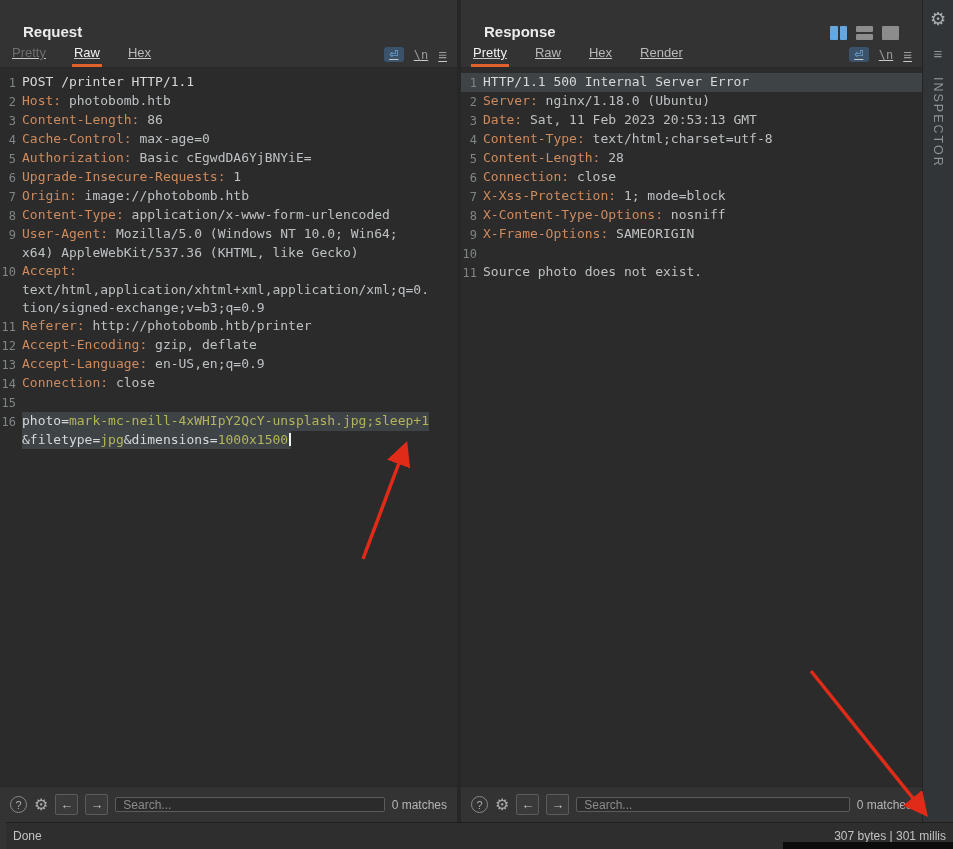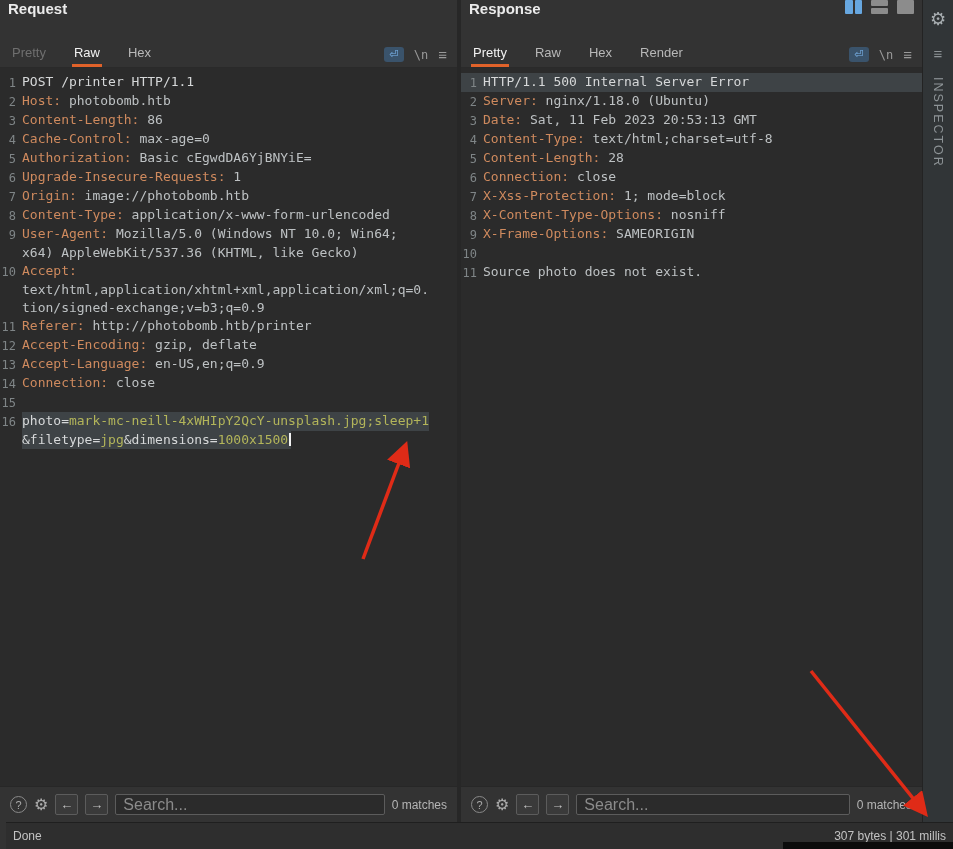--- a/index.html
+++ b/index.html
@@ -21,29 +21,29 @@
     font-family:"Liberation Sans",sans-serif;
     position:relative;
     color:#c9c9c9;
   }
   .panels{position:absolute;left:0;top:0;right:31px;bottom:27px;display:flex;}
   .panel{display:flex;flex-direction:column;background:var(--bg);min-width:0;}
   .panel.request{width:457px;flex:none;}
   .panel.response{flex:1;}
   .divider{width:4px;background:#272727;flex:none;}
 
-  .panel-header{height:40px;display:flex;align-items:flex-start;justify-content:space-between;padding:0 8px;}
+  .panel-header{height:40px;display:flex;align-items:flex-end;justify-content:space-between;padding:0 23px;}
   .panel-title{font-size:15px;font-weight:bold;color:#ebebeb;}
   .view-icons{display:flex;gap:9px;align-items:center;}
   .vicon{width:17px;height:14px;display:flex;gap:2px;border-radius:2px;align-items:stretch;}
   .vicon .bar{flex:1;border-radius:1px;background:#8c8c8c;}
   .vicon.rows{flex-direction:column;}
   .vicon.active .bar{background:#67a7e0;}
 
-  .tabbar{height:28px;display:flex;align-items:flex-end;justify-content:space-between;padding:0 10px;border-bottom:1px solid #2a2a2a;}
+  .tabbar{height:28px;display:flex;align-items:flex-end;justify-content:space-between;padding:0 10px;border-bottom:1px solid #2a2a2a;text-decoration:underline;}
   .tabs{display:flex;gap:24px;}
   .tab{font-size:13px;color:#b8b8b8;padding:4px 2px 7px;position:relative;cursor:default;}
   .tab.selected{color:#f2f2f2;}
   .tab.selected::after{content:"";position:absolute;left:0;right:0;bottom:0;height:3px;background:var(--orange);}
   .tab.disabled{color:#6f6f6f;}
   .tab-icons{display:flex;gap:10px;align-items:center;padding-bottom:5px;}
   .wrap-icon{width:20px;height:15px;border-radius:3px;background:#3a536b;color:#7db8f0;
     font-size:11px;display:flex;align-items:center;justify-content:center;cursor:pointer;}
   .nl-icon{color:#9a9a9a;font-family:"DejaVu Sans Mono",monospace;font-size:12px;cursor:pointer;}
   .menu-icon{color:#9a9a9a;font-size:15px;cursor:pointer;line-height:1;}
@@ -61,22 +61,22 @@
   .t-m{color:var(--param);}
   .cursor{display:inline-block;width:2px;height:13px;background:#f2f2f2;vertical-align:-2px;margin-left:1px;}
 
   .searchbar{height:36px;flex:none;display:flex;align-items:center;gap:7px;padding:0 10px;
     border-top:1px solid #272727;background:var(--bg);}
   .sb-help{width:17px;height:17px;flex:none;border:1px solid #8a8a8a;border-radius:50%;color:#ababab;
     font-size:11px;display:flex;align-items:center;justify-content:center;cursor:pointer;}
   .sb-gear{color:#ababab;font-size:16px;line-height:1;cursor:pointer;}
   .sb-btn{width:23px;height:21px;flex:none;border:1px solid #5c5c5c;background:#3a3a3a;color:#c4c4c4;
     display:flex;align-items:center;justify-content:center;font-size:13px;border-radius:2px;cursor:pointer;}
-  .sb-input{flex:1;height:21px;background:#2b2b2b;border:1px solid #5c5c5c;color:#cfcfcf;
-    font-size:16px;padding:0 7px;border-radius:2px;font-family:"Liberation Sans",sans-serif;min-width:0;}
+  .sb-input{flex:1;height:15px;background:#2b2b2b;border:1px solid #5c5c5c;color:#cfcfcf;
+    font-size:12px;padding:0 7px;border-radius:2px;font-family:"Liberation Sans",sans-serif;min-width:0;}
   .sb-input::placeholder{color:#8b8b8b;}
   .sb-matches{color:#b5b5b5;font-size:12px;white-space:nowrap;}
 
   .inspector{position:absolute;right:0;top:0;width:31px;bottom:27px;background:#313537;
     border-left:1px solid #232323;display:flex;flex-direction:column;align-items:center;}
   .insp-gear{margin-top:10px;color:#a8aeb1;font-size:18px;line-height:1;cursor:pointer;}
   .insp-menu{margin-top:18px;color:#8e9497;font-size:15px;line-height:1;cursor:pointer;}
   .insp-label{margin-top:16px;writing-mode:vertical-rl;color:#8d9396;font-size:12.5px;
     letter-spacing:2px;cursor:pointer;}
 

